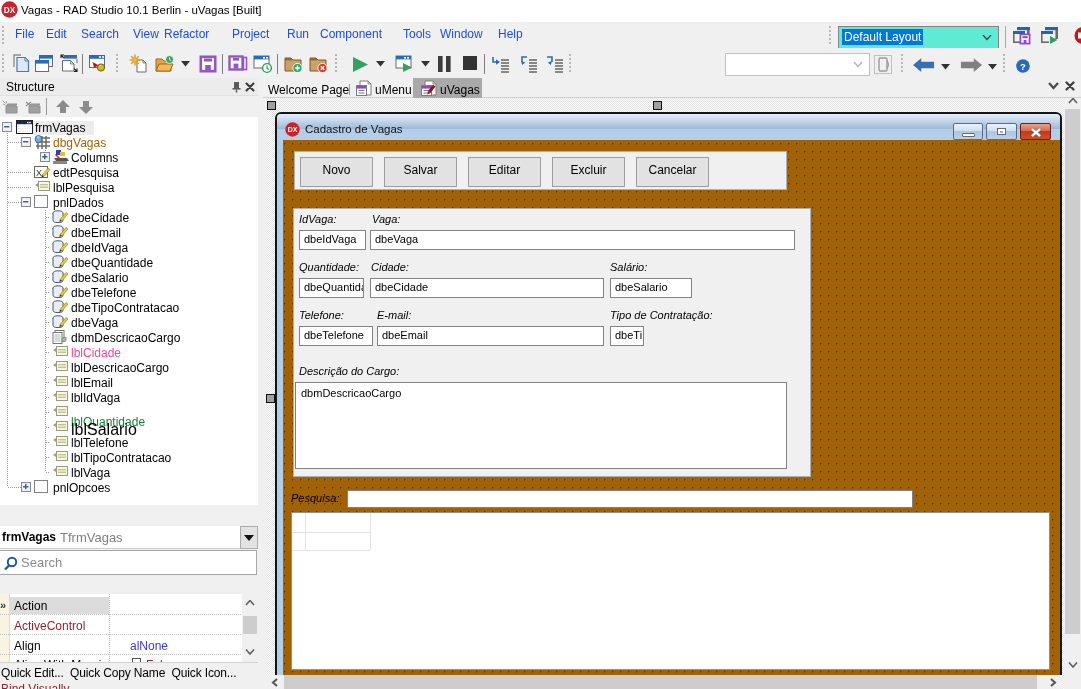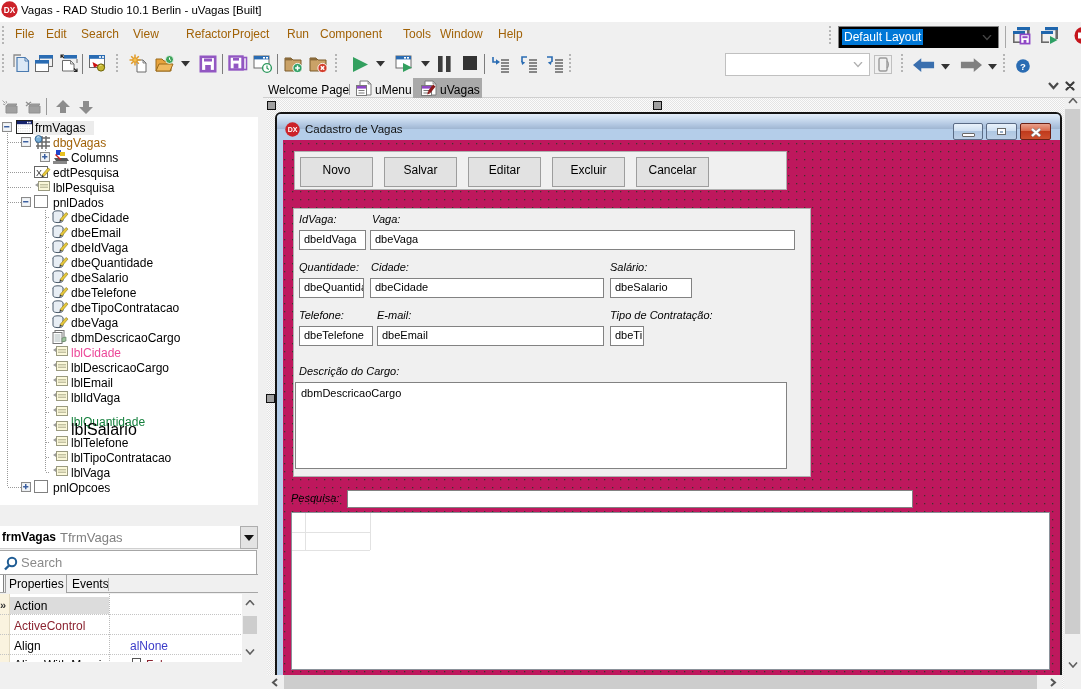--- a/index.html
+++ b/index.html
@@ -4,38 +4,38 @@
 <style>
 * { margin:0; padding:0; box-sizing:border-box; }
 html,body { width:1081px; height:689px; overflow:hidden; }
 body { font-family:"Liberation Sans", sans-serif; position:relative; background:#f0f0f0; }
 .abs { position:absolute; }
 .txt { white-space:nowrap; }
 
 #titlebar { left:0; top:0; width:1081px; height:22px; background:#ffffff; }
 #menubar { left:0; top:22px; width:1081px; height:26px; background:#f0f0f0; }
 #toolbar { left:0; top:48px; width:1081px; height:30px; background:#f0f0f0; }
-.menuitem { position:absolute; top:5px; font-size:12px; color:#a16207; }
+.menuitem { position:absolute; top:5px; font-size:12px; color:#1d4ed8; }
 
 #leftdock { left:0; top:78px; width:258px; height:611px; background:#f0f0f0; }
 .dockhead { position:absolute; left:0; width:258px; height:18px; background:#ececec; border-bottom:1px solid #e0e0e0; }
 .dockhead .t { position:absolute; left:6px; top:2px; font-size:12px; color:#000; }
 #tree { position:absolute; left:0; top:39px; width:258px; height:388px; background:#ffffff; overflow:hidden; }
 
 #designer { left:263px; top:78px; width:818px; height:611px; background:#f0f0f0; }
 #tabbar { position:absolute; left:0; top:0; width:818px; height:20px; background:#f0f0f0; font-size:12px; border-bottom:1px solid #cfcfcf; }
 #canvas { position:absolute; left:0; top:20px; width:818px; height:591px;
   background:repeating-conic-gradient(#e4e4e4 0% 25%, #fbfbfb 0% 50%); background-size:2px 2px; }
 
 #formwin { position:absolute; left:12px; top:14px; width:787px; height:563px;
   border:2px solid #151515; border-bottom:none; border-radius:6px 6px 0 0;
   background:#b4cde9; overflow:hidden; }
 #formtitle { position:absolute; left:0; top:0; width:100%; height:15px;
   background:linear-gradient(180deg,#e3edf9 0%,#cfdff1 30%,#b3c8e2 70%,#9fb6d2 100%); }
-#formclient { position:absolute; left:6px; top:26px; width:785px; bottom:0; background:#be185d; }
+#formclient { position:absolute; left:6px; top:26px; width:785px; bottom:0; background:#a16207; }
 #dots { position:absolute; left:0; top:0; right:0; bottom:0; }
 .panel { position:absolute; border:1px solid #b0b0b0; background:#f0f0f0; }
 .btn { position:absolute; width:73px; height:30px; background:#e2e2e2; border:1px solid #9d9d9d;
   font-size:12px; color:#000; text-align:center; line-height:25px; }
 .lbl { position:absolute; font-size:11px; color:#000; white-space:nowrap;font-style:italic; }
 .edit { position:absolute; background:#fff; border:1px solid #828282; font-size:11px; color:#000;
   line-height:17px; padding-left:4px; overflow:hidden; white-space:nowrap; }
 
 .sb { position:absolute; background:#f0f0f0; }
 .sb-thumb { position:absolute; background:#cdcdcd; }
@@ -56,37 +56,37 @@
         <rect x="1" y="4" width="2" height="2"></rect>
         <rect x="1" y="8" width="2" height="2"></rect>
         <rect x="1" y="12" width="2" height="2"></rect>
         <rect x="1" y="16" width="2" height="2"></rect>
       </g>
     </svg>
   <div class="menuitem" style="left:15px">File</div>
   <div class="menuitem" style="left:46px">Edit</div>
   <div class="menuitem" style="left:81px">Search</div>
   <div class="menuitem" style="left:133px">View</div>
-  <div class="menuitem" style="left:186px">Refactor</div>
+  <div class="menuitem" style="left:164px">Refactor</div>
   <div class="menuitem" style="left:232px">Project</div>
   <div class="menuitem" style="left:287px">Run</div>
   <div class="menuitem" style="left:320px">Component</div>
   <div class="menuitem" style="left:403px">Tools</div>
   <div class="menuitem" style="left:440px">Window</div>
   <div class="menuitem" style="left:498px">Help</div>
   <svg class="abs" style="left:828px;top:4px" width="4" height="18">
       <g fill="#b5b5b5">
         <rect x="1" y="0" width="2" height="2"></rect>
         <rect x="1" y="4" width="2" height="2"></rect>
         <rect x="1" y="8" width="2" height="2"></rect>
         <rect x="1" y="12" width="2" height="2"></rect>
         <rect x="1" y="16" width="2" height="2"></rect>
       </g>
     </svg>
-  <div class="abs" style="left:838px;top:4px;width:161px;height:38px;background:#000000;border:1px solid #828282">
+  <div class="abs" style="left:838px;top:4px;width:161px;height:38px;background:#5eead4;border:1px solid #828282">
     <div class="abs txt" style="left:3px;top:2px;font-size:12px;background:#0078d7;color:#fff;padding:1px 2px">Default Layout</div>
     <svg class="abs" style="right:6px;top:8px" width="10" height="6" viewBox="0 0 10 6">
         <path d="M1 0 L5 4.5 L9 0" stroke="#444" stroke-width="1.3" fill="none"></path>
       </svg>
   </div>
   <div class="abs" style="left:1005px;top:4px;width:1px;height:22px;background:#a8a8a8"></div>
 
   <svg class="abs" style="left:1012px;top:4px" width="19" height="19" viewBox="0 0 19 19">
     <rect x="5" y="1" width="13" height="3.2" fill="#1f66ad"></rect>
       <rect x="15" y="4" width="2.6" height="9" fill="#6a6a6a"></rect>
@@ -349,20 +349,31 @@
       </g>
     </svg>
 
   <svg class="abs" style="left:1016px;top:11px" width="14" height="14" viewBox="0 0 14 14">
     <circle cx="7" cy="7" r="6.8" fill="#2a6cb3"></circle>
     <text x="7" y="10.6" font-size="9.5" font-weight="bold" fill="#fff" text-anchor="middle" font-family="Liberation Sans">?</text>
   </svg>
 </div>
 <div id="leftdock" class="abs">
 
+  <div class="dockhead" style="top:0">
+    <div class="t">Structure</div>
+    <svg class="abs" style="left:230px;top:3px" width="12" height="12" viewBox="0 0 12 12">
+      <rect x="4" y="1" width="5" height="6" fill="#5a5a5a"></rect>
+        <rect x="2.5" y="7" width="8" height="1.6" fill="#5a5a5a"></rect>
+        <rect x="5.8" y="8.6" width="1.4" height="3" fill="#5a5a5a"></rect>
+    </svg>
+    <svg class="abs" style="left:245px;top:4px" width="10" height="10" viewBox="0 0 10 10">
+      <path d="M1.5 1.5 L8.5 8.5 M8.5 1.5 L1.5 8.5" stroke="#3c3c3c" stroke-width="2.1" stroke-linecap="round"></path>
+    </svg>
+  </div>
 
   <div class="abs" style="left:0;top:19px;width:258px;height:20px;background:#f0f0f0">
     <svg class="abs" style="left:2px;top:3px" width="17" height="15" viewBox="0 0 17 15">
       <path d="M4 1 l1 2.5 M1 4 l2.5 1 M0.5 0.5 l3 3" stroke="#a0a0a0"></path>
       <path d="M4 6 h11 v7 h-11 z M4 6 l2 -2 h9 l-2 2" fill="#a0a0a0" stroke="#909090"></path>
     </svg>
     <svg class="abs" style="left:25px;top:3px" width="17" height="15" viewBox="0 0 17 15">
       <path d="M1 2 l5 4 m0 -4 l-5 4" stroke="#909090" stroke-width="1.4"></path>
       <path d="M4 6 h11 v7 h-11 z M4 6 l2 -2 h9 l-2 2" fill="#a0a0a0" stroke="#909090"></path>
     </svg>
@@ -595,30 +606,20 @@
     </div>
   </div>
   <div class="abs" style="left:0;top:472px;width:257px;height:25px;background:#fff;border:1px solid #a6a6a6;border-left:none">
     <svg class="abs" style="left:3px;top:5px" width="15" height="15" viewBox="0 0 15 15">
       <circle cx="9" cy="6" r="4.2" fill="none" stroke="#1f5c94" stroke-width="2"></circle>
       <path d="M6 9.5 L2 13.5" stroke="#1f5c94" stroke-width="2.4"></path>
     </svg>
     <div class="abs txt" style="left:21px;top:4px;font-size:13px;color:#8a8a8a">Search</div>
   </div>
 
-  <div class="abs" style="left:0;top:496px;width:258px;height:19px;background:#f0f0f0;border-top:1px solid #a0a0a0">
-    <div class="abs" style="left:0;top:0;width:4px;height:18px;background:#fff;border-right:1px solid #808080"></div>
-    <div class="abs" style="left:0;top:17px;width:5px;height:1px;background:#a6a6a6"></div>
-    <div class="abs" style="left:67px;top:17px;width:191px;height:1px;background:#a6a6a6"></div>
-    <div class="abs" style="left:5px;top:0;width:62px;height:18px;background:#f1f1f1;border-left:1px solid #a0a0a0;border-right:1px solid #a0a0a0">
-      <div class="abs txt" style="left:3px;top:2px;font-size:12px">Properties</div>
-    </div>
-    <div class="abs txt" style="left:72px;top:2px;font-size:12px">Events</div>
-    <div class="abs" style="left:108px;top:3px;width:1px;height:13px;background:#b8b8b8"></div>
-  </div>
 
   <div class="abs" style="left:0;top:516px;width:258px;height:68px;background:#fff;overflow:hidden">
     <div class="abs" style="left:0;top:0;width:10px;height:68px;background:#faf3df;border-right:1px solid #e2dac2"></div>
     <div class="abs" style="left:109px;top:0;width:1px;height:68px;background-image:linear-gradient(#bbb 50%, transparent 50%);background-size:1px 2px"></div>
 
     <div class="abs" style="left:10px;top:3px;width:99px;height:17px;background:#dcdcdc"></div>
     <div class="abs txt" style="left:0px;top:5px;font-size:11px;font-weight:bold;color:#333">»</div>
     <div class="abs txt" style="left:14px;top:5px;font-size:12px;color:#000">Action</div>
     <div class="abs" style="left:0px;top:20px;width:242px;height:1px;background-image:linear-gradient(90deg,#c4c4c4 50%, transparent 50%);background-size:2px 1px"></div>
     <div class="abs txt" style="left:14px;top:25px;font-size:12px;color:#8b2330">ActiveControl</div>
@@ -634,20 +635,24 @@
       <svg class="abs" style="left:3px;top:6px" width="10" height="6" viewBox="0 0 10 6">
           <path d="M1 5 L5 0.5 L9 5" stroke="#606060" stroke-width="1.6" fill="none"></path>
         </svg>
       <div class="abs" style="left:1px;top:22px;width:14px;height:18px;background:#cdcdcd"></div>
       <svg class="abs" style="left:3px;top:55px" width="10" height="6" viewBox="0 0 10 6">
           <path d="M1 0.5 L5 5 L9 0.5" stroke="#606060" stroke-width="1.6" fill="none"></path>
         </svg>
     </div>
   </div>
 
+  <div class="abs" style="left:0;top:584px;width:258px;height:27px;background:#f0f0f0;border-top:1px solid #d0d0d0">
+    <div class="abs txt" style="left:1px;top:3px;font-size:12px;letter-spacing:-0.15px;color:#000">Quick Edit...&nbsp; Quick Copy Name&nbsp; Quick Icon...</div>
+    <div class="abs txt" style="left:1px;top:19px;font-size:12px;color:#8b2330">Bind Visually...</div>
+  </div>
 </div>
 <div id="designer" class="abs">
   <div id="tabbar">
     <div class="abs txt" style="left:5px;top:5px">Welcome Page</div>
     <div class="abs" style="left:86px;top:6px;width:1px;height:11px;background:#9a9a9a"></div>
     <svg class="abs" style="left:92px;top:2px" width="17" height="16" viewBox="0 0 17 16">
       <path d="M5 1 h8 l3 3 v11 h-11 z" fill="#fff" stroke="#7a7a7a"></path>
         <path d="M13 1 l3 3 h-3 z" fill="#d8d8d8" stroke="#7a7a7a" stroke-width=".7"></path>
       <rect x="1.5" y="5.5" width="10" height="10" fill="#fff" stroke="#7a7a7a"></rect>
       <rect x="2" y="6" width="9" height="2.6" fill="#8f48c6"></rect>

